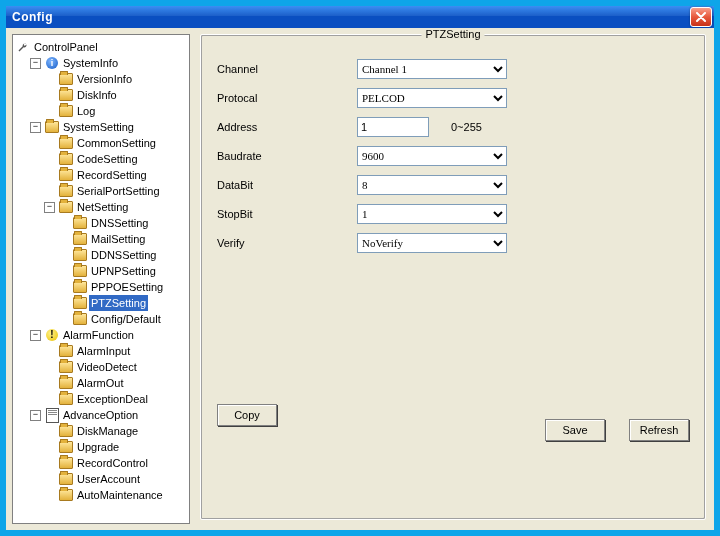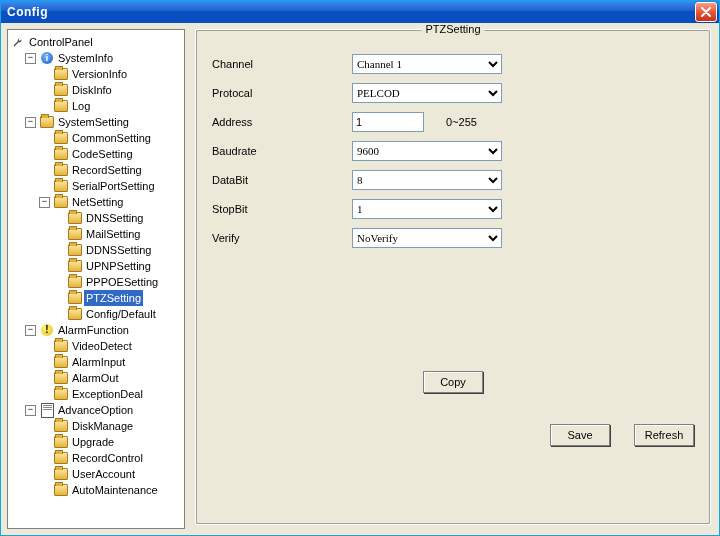--- a/index.html
+++ b/index.html
@@ -7,21 +7,21 @@
     padding: 0;
     font-family: Tahoma, Arial, sans-serif;
     font-size: 11px;
     background: #ECE9D8;
     color: #000;
   }
   .window {
     width: 720px;
     height: 536px;
     background: #ECE9D8;
-    border: 1px solid #0ea5e9;
+    border: 6px solid #0ea5e9;
     box-sizing: border-box;
     position: relative;
     display: flex;
     flex-direction: column;
   }
   .titlebar {
     height: 22px;
     background: linear-gradient(to bottom, #3B8EF3 0%, #1C5FC9 45%, #0A4FC1 46%, #0A4FC1 100%);
     display: flex;
     align-items: center;
@@ -203,21 +203,20 @@
     box-sizing: border-box;
   }
   .hint {
     margin-left: 22px;
   }
   .button-row {
     position: absolute;
     left: 16px; right: 16px; bottom: 78px;
     display: flex;
     align-items: center;
-    flex-direction: column;
   }
   .btn {
     width: 60px;
     height: 22px;
     background: #ECE9D8;
     border: 1px solid #808080;
     box-shadow: inset 1px 1px 0 #fff, 1px 1px 0 #404040;
     font-size: 11px;
     font-family: inherit;
     cursor: pointer;
@@ -429,30 +428,30 @@
                   </span>
                 <span class="label">AlarmFunction</span>
               </div>
               <ul>
                 <li>
                     <div class="row">
                       <span class="expander blank"></span>
                       <span class="icon">
                         <span class="ico-folder"></span>
                       </span>
+                      <span class="label">AlarmInput</span>
+                    </div>
+                  </li>
+                <li>
+                    <div class="row">
+                      <span class="expander blank"></span>
+                      <span class="icon">
+                        <span class="ico-folder"></span>
+                      </span>
                       <span class="label">VideoDetect</span>
-                    </div>
-                  </li>
-                <li>
-                    <div class="row">
-                      <span class="expander blank"></span>
-                      <span class="icon">
-                        <span class="ico-folder"></span>
-                      </span>
-                      <span class="label">AlarmInput</span>
                     </div>
                   </li>
                 <li>
                     <div class="row">
                       <span class="expander blank"></span>
                       <span class="icon">
                         <span class="ico-folder"></span>
                       </span>
                       <span class="label">AlarmOut</span>
                     </div>

